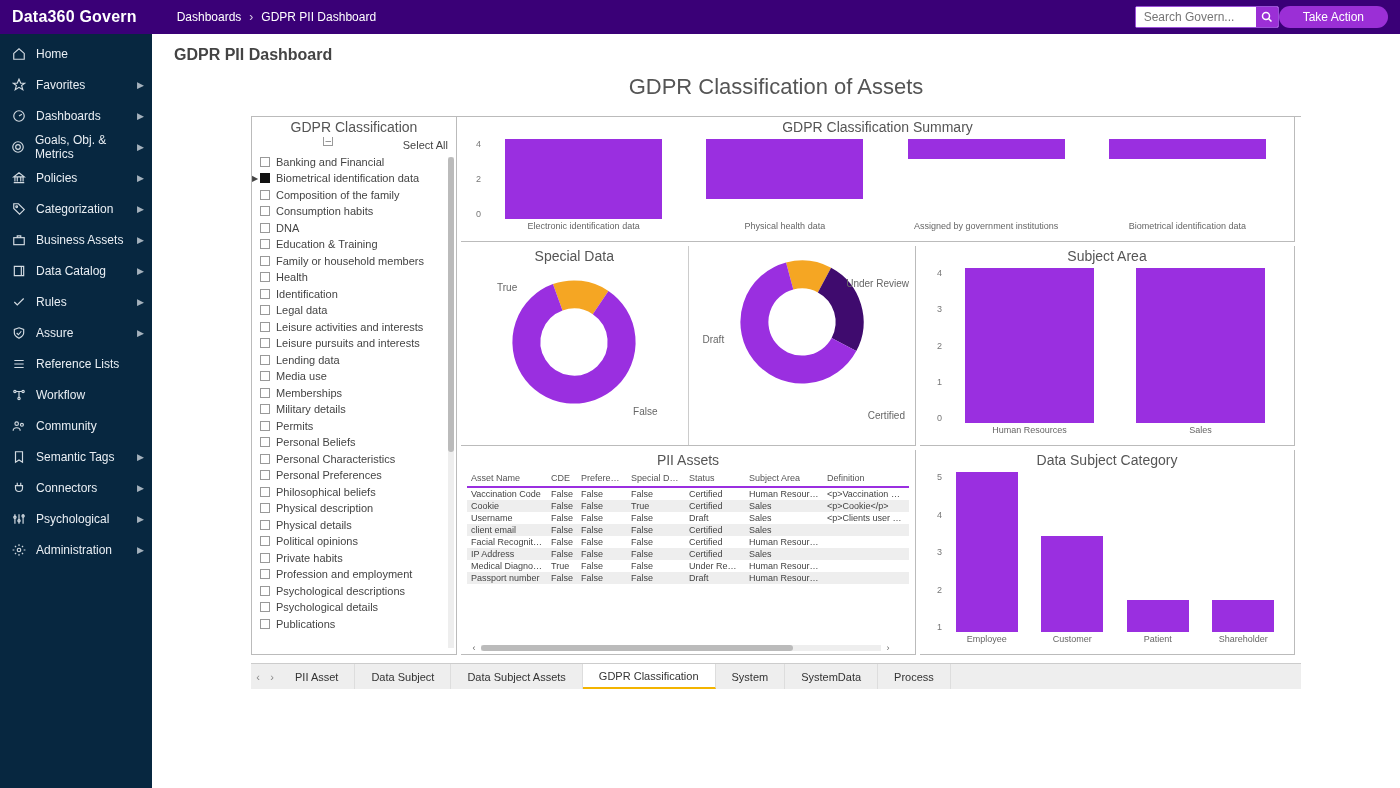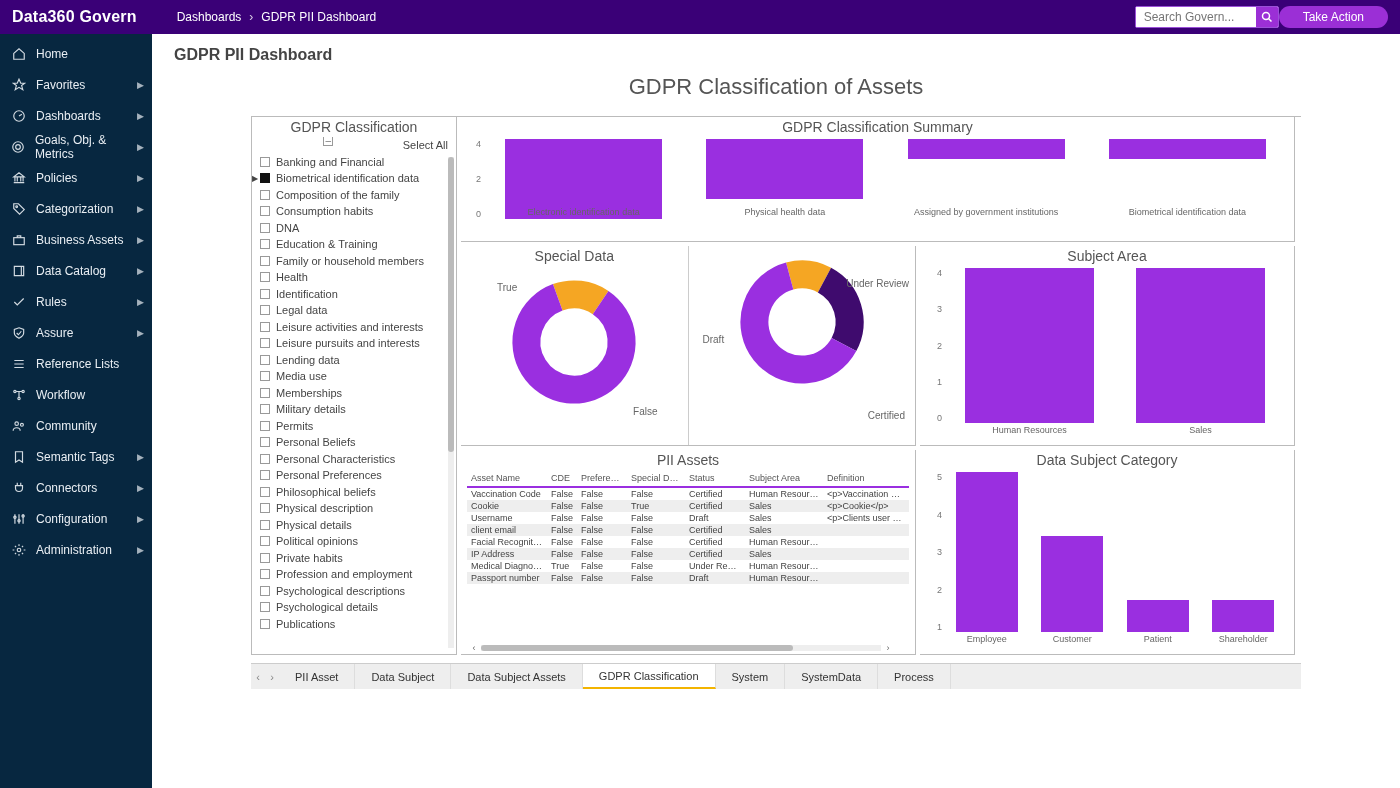--- a/index.html
+++ b/index.html
@@ -44,21 +44,21 @@
 .classif .vtrack { position: absolute; right: 2px; top: 20px; bottom: 6px; width: 6px; background: #eee; }
 .classif .vthumb { position: absolute; left: 0; right: 0; top: 0; height: 60%; background: #bbb; border-radius: 3px; }
 
 
 .summary { grid-column: 2 / span 2; }
 .sum-chart { position: absolute; left: 6px; right: 6px; top: 22px; bottom: 4px; }
 .sum-axis { position: absolute; left: 0; top: 0; bottom: 18px; width: 14px; display: flex; flex-direction: column; justify-content: space-between; align-items: flex-end; font-size: 9px; color: #777; }
 .sum-bars { position: absolute; left: 16px; right: 0; top: 0; bottom: 18px; display: flex; align-items: flex-end; }
 .sum-cell { flex: 1; display: flex; flex-direction: column; align-items: center; position: relative; height: 100%; }
 .sum-bar { width: 78%; background: #9a2fe0; }
-.sum-labels { position: absolute; left: 16px; right: 0; bottom: 14px; height: 16px; display: flex; }
+.sum-labels { position: absolute; left: 16px; right: 0; bottom: 0; height: 16px; display: flex; }
 .sum-labels span { flex: 1; text-align: center; font-size: 9px; color: #666; }
 
 
 .donuts { display: flex; }
 .donut-wrap { flex: 1; border-right: 1px solid #ccc; position: relative; }
 .donut-wrap:last-child { border-right: 0; }
 .donut-svg { display: block; margin: 6px auto 0; }
 .dlabel { position: absolute; font-size: 10px; color: #666; }
 
 
@@ -262,21 +262,21 @@
       </div>
       <div class="navitem">
         <span class="ico">
           <svg width="14" height="14" viewBox="0 0 24 24" fill="none" stroke="#e9eef3" stroke-width="2">
             <path d="M5 4v16M12 4v16M19 4v16"></path>
             <circle cx="5" cy="9" r="2"></circle>
             <circle cx="12" cy="15" r="2"></circle>
             <circle cx="19" cy="7" r="2"></circle>
           </svg>
         </span>
-        <span>Configuration</span>
+        <span>Psychological</span>
         <span class="caret">▶</span>
       </div>
       <div class="navitem">
         <span class="ico">
           <svg width="14" height="14" viewBox="0 0 24 24" fill="none" stroke="#e9eef3" stroke-width="2">
             <circle cx="12" cy="12" r="3"></circle>
             <path d="M12 2v3M12 19v3M4 12H1M23 12h-3M5 5l2 2M17 17l2 2M19 5l-2 2M7 17l-2 2"></path>
           </svg>
         </span>
         <span>Administration</span>

